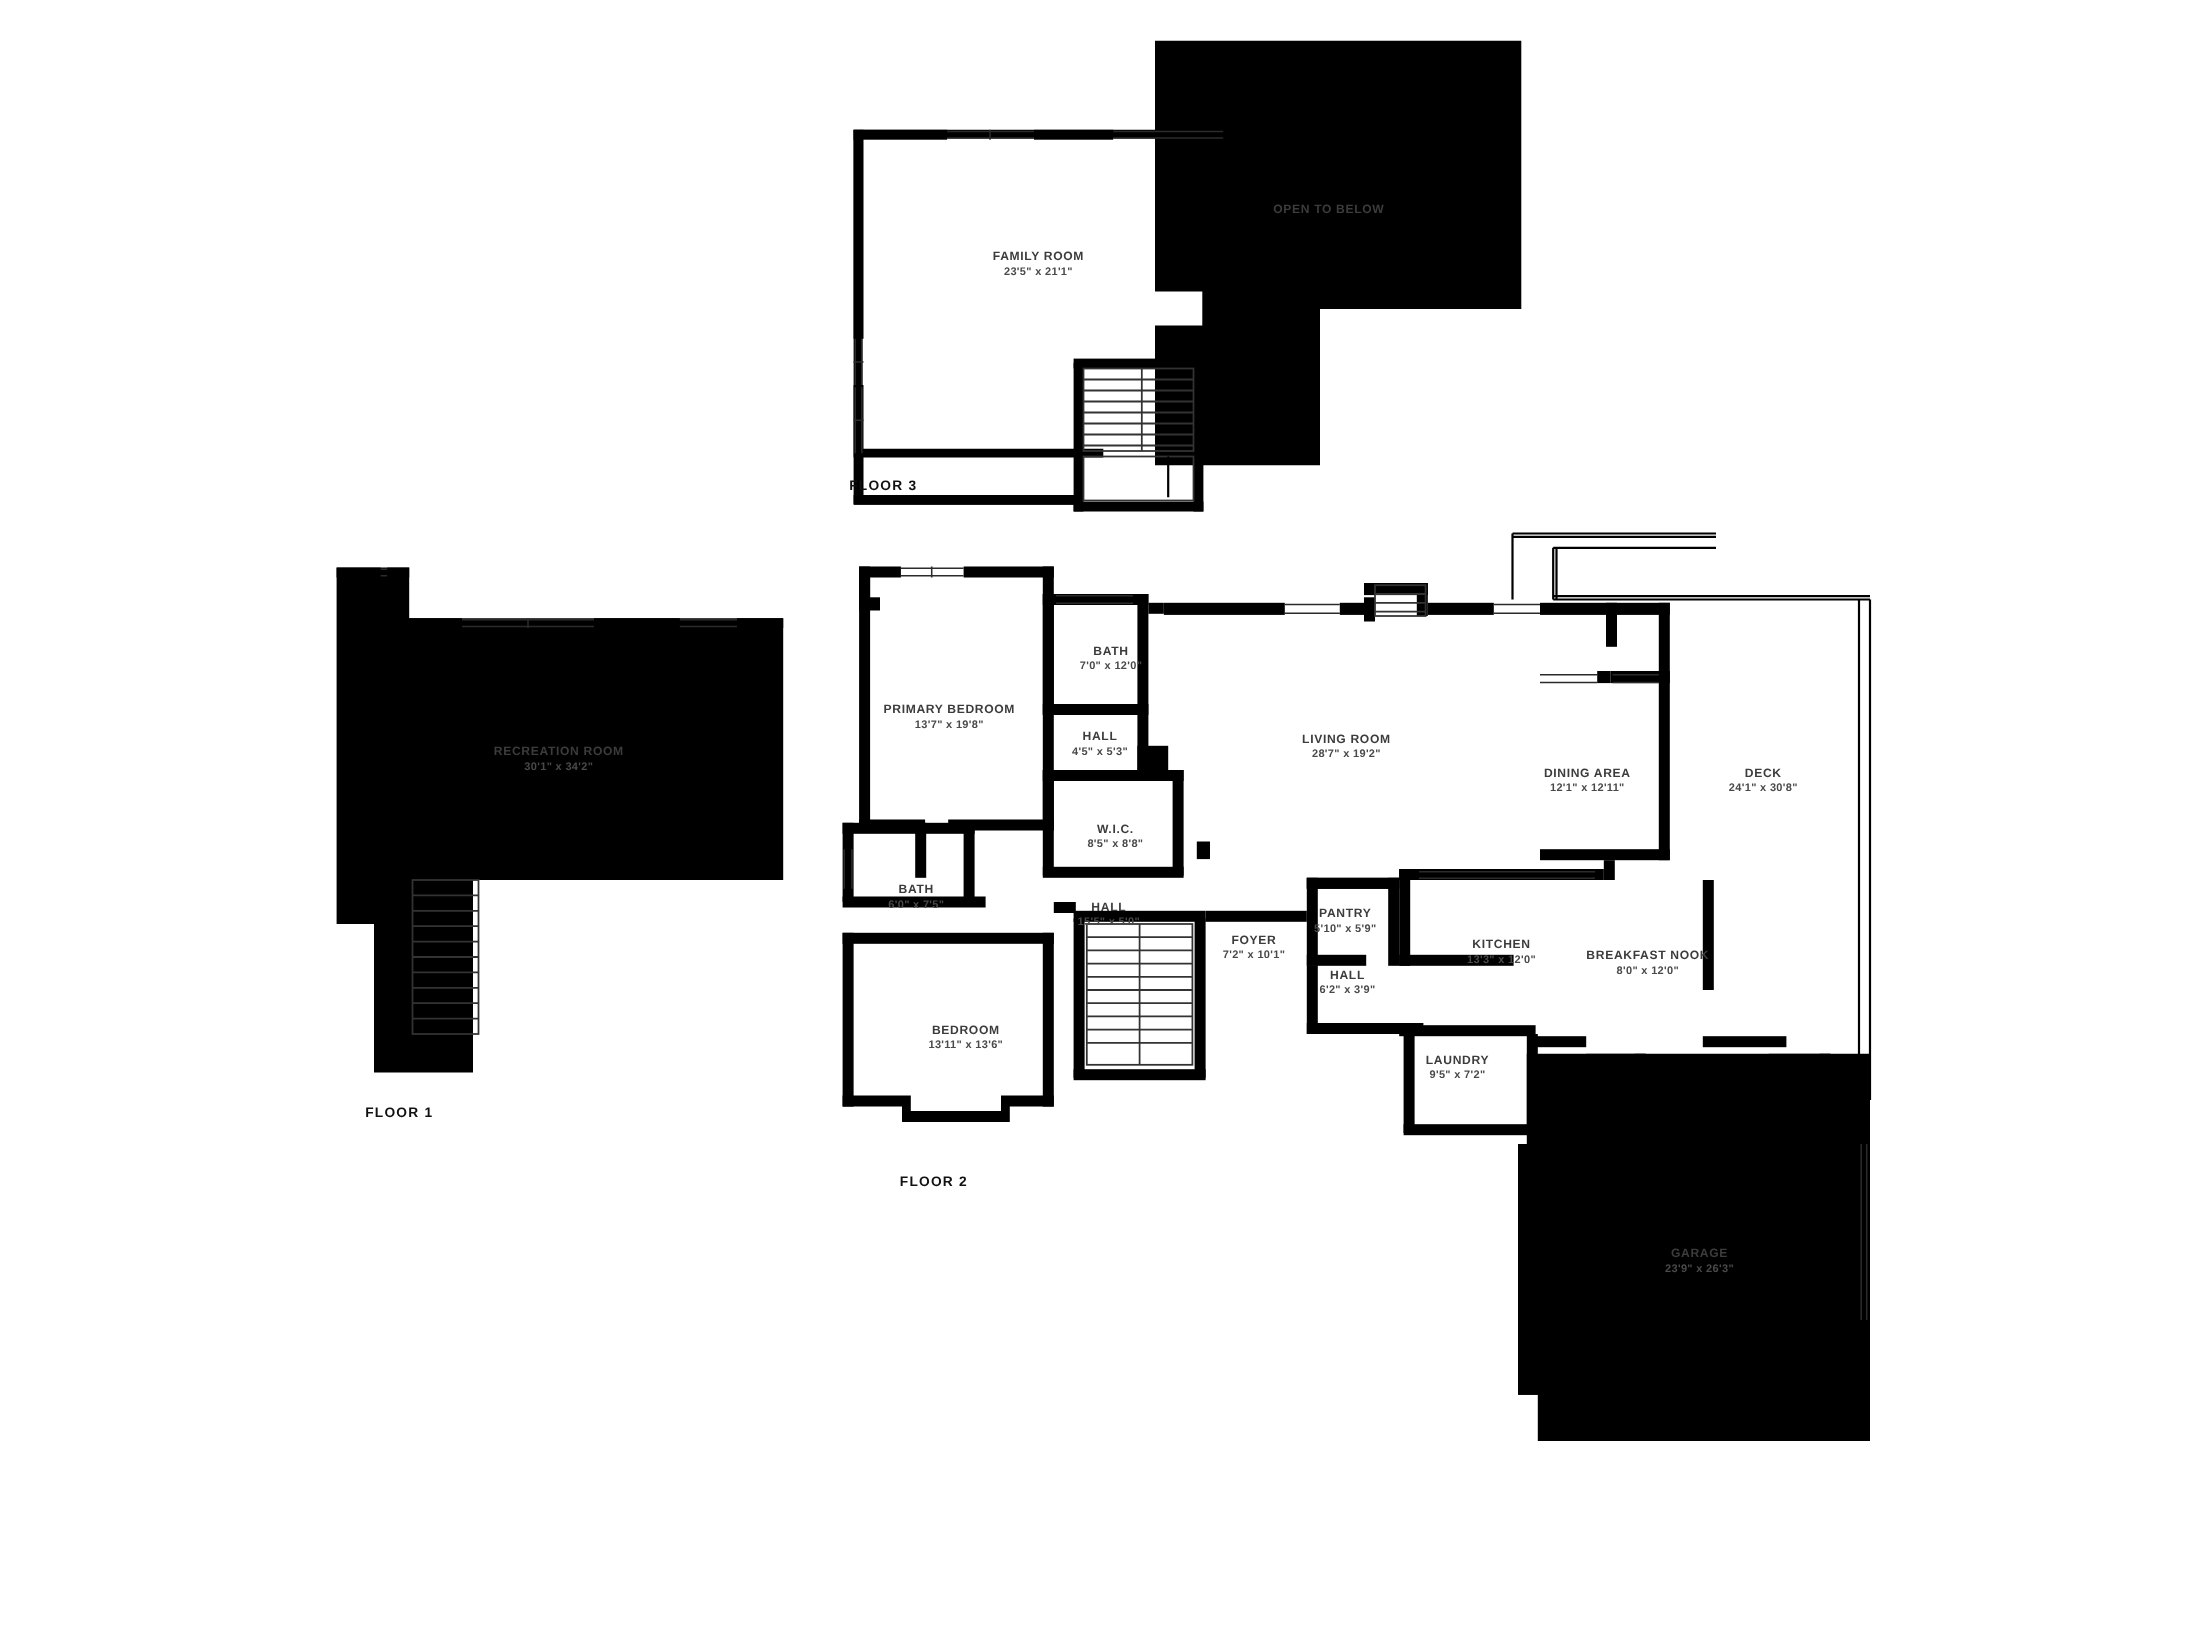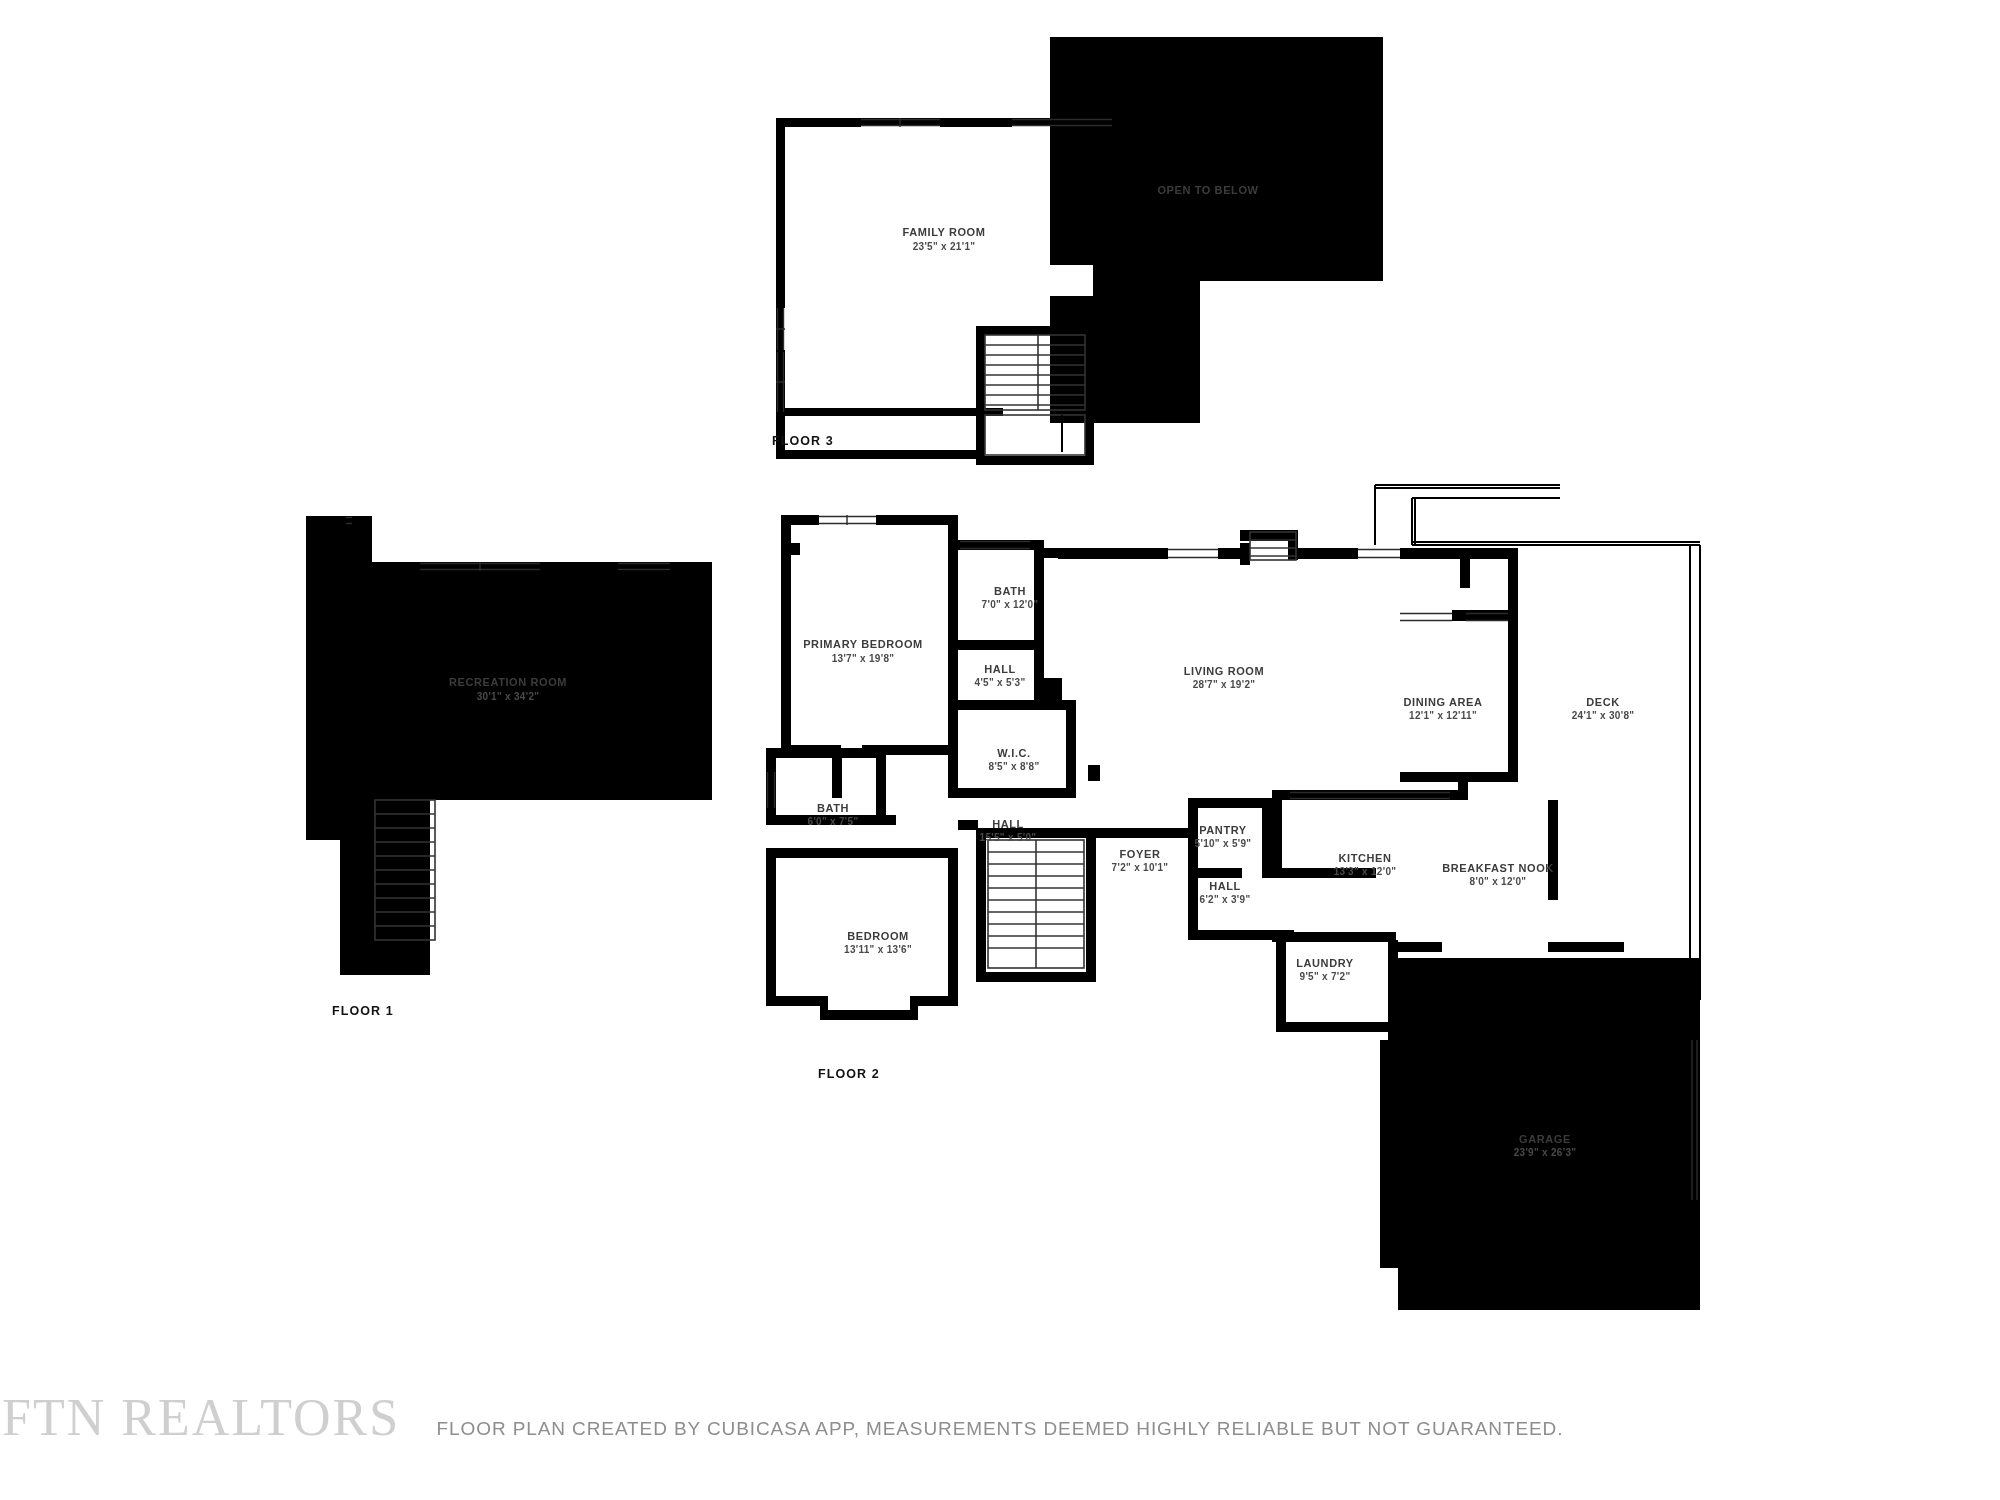--- a/index.html
+++ b/index.html
@@ -386,16 +386,14 @@
       <g>
         <text class="roomlabel" x="1545" y="1143">GARAGE</text>
         <text class="roomdim" x="1545" y="1156">23'9" x 26'3"</text>
       </g>
 
       <text class="floorlabel" x="818" y="1078">FLOOR 2</text>
     </g>
 
   </svg>
 
-  <div class="watermark">FTN REALTORS</div>
-  <div class="footer-note">FLOOR PLAN CREATED BY CUBICASA APP, MEASUREMENTS DEEMED HIGHLY RELIABLE BUT NOT GUARANTEED.</div>
 
 </div>
 
 </body></html>

